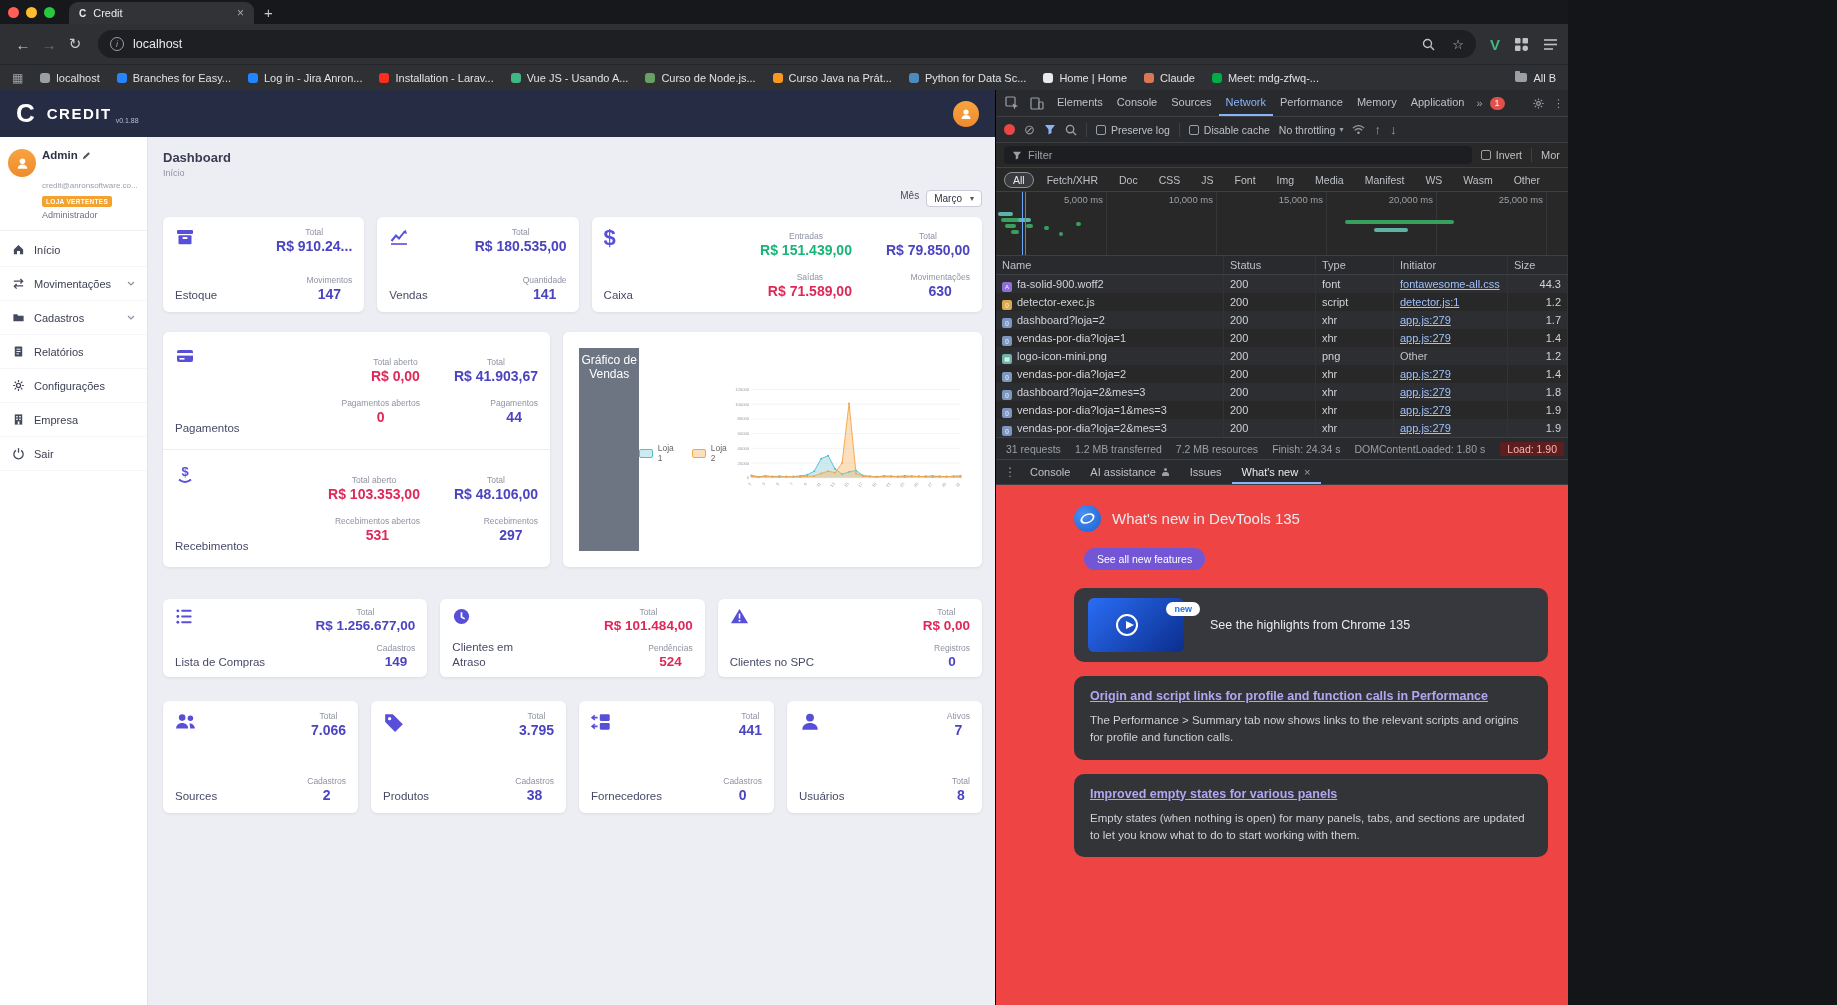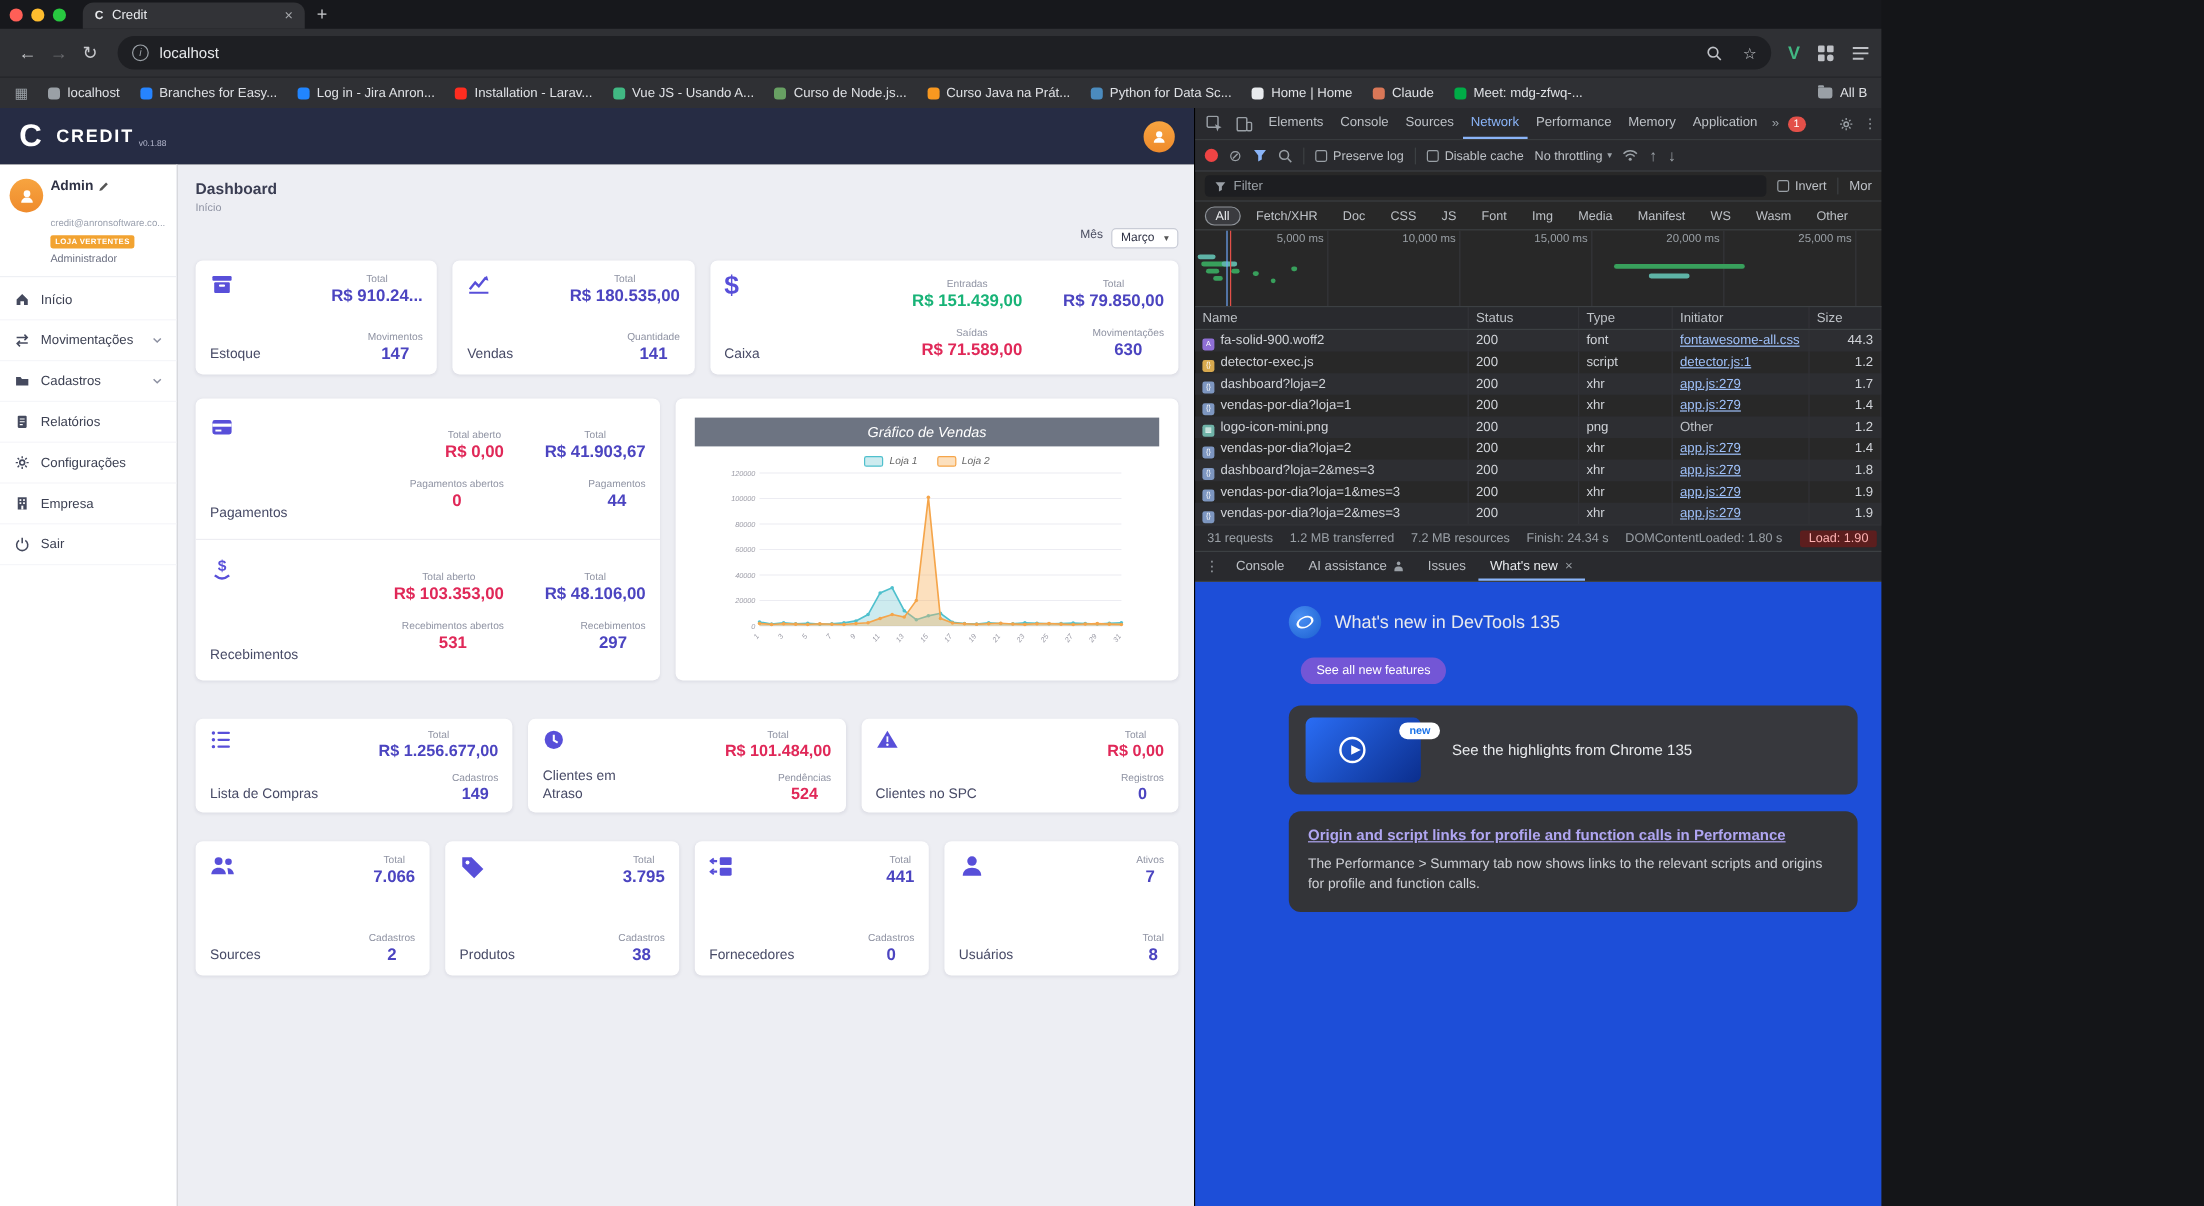--- a/index.html
+++ b/index.html
@@ -84,21 +84,21 @@
   .sval{display:block;font-size:14px;font-weight:bold;margin-top:1px;}
   .h78 .sval{font-size:13.5px;}
   .v-purple{color:var(--purple);} .v-red{color:var(--red);} .v-green{color:var(--green);}
   .stats-2col{display:flex;gap:34px;align-items:center;}
   .stat-stack{display:flex;flex-direction:column;gap:14px;align-items:flex-end;}
   .card.split{padding:0;display:flex;flex-direction:column;}
   .half{flex:1;padding:14px 12px;display:flex;justify-content:space-between;}
   .half + .half{border-top:1px solid #ededf2;}
   .half .card-id{justify-content:space-between;}
 
-  .card.chart{padding:16px;overflow:hidden;display:flex;flex-direction:column;font-style:italic;}
+  .card.chart{padding:16px;overflow:hidden;display:flex;}
   .chart-header{background:#6d7482;color:#fff;text-align:center;font-size:12px;padding:5px 0;}
   .chart-legend{display:flex;justify-content:center;gap:16px;padding:7px 0 0;font-size:8.5px;color:#666;}
   .legend-item{display:flex;align-items:center;gap:5px;}
   .legend-swatch{width:16px;height:9px;border-radius:2px;display:inline-block;border:1px solid;}
   .ax{font-size:7px;fill:#9a9aa5;} .ya{text-anchor:end;} .xa{text-anchor:end;}
 
   
   .devtools{width:573px;background:#282828;border-left:1px solid #000;display:flex;flex-direction:column;color:#dcdee2;font-size:11px;flex:none;min-height:0;}
   .dt-tabbar{height:27px;display:flex;align-items:center;background:#292a2e;border-bottom:1px solid #3c4043;padding:0 4px;gap:1px;flex:none;}
   .dt-icon-btn{width:24px;height:22px;display:flex;align-items:center;justify-content:center;color:#9aa0a6;flex:none;}
@@ -148,21 +148,21 @@
 
   .drawer-tabs{height:25px;display:flex;align-items:center;border-bottom:1px solid #3c4043;background:#292a2e;padding:0 6px;gap:2px;flex:none;}
   .kebab{color:#9aa0a6;width:16px;text-align:center;font-size:12px;}
   .drawer-tab{padding:0 10px;height:24px;display:flex;align-items:center;gap:6px;color:#bdc1c6;font-size:11px;white-space:nowrap;}
   .drawer-tab.active{color:#e8eaed;box-shadow:inset 0 -2px 0 #8ab4f8;}
   .close-x{color:#9aa0a6;font-size:11px;}
   .mini-person{width:8px;height:8px;position:relative;}
   .mini-person::before{content:"";position:absolute;top:0;left:2.5px;width:3px;height:3px;border-radius:50%;background:#9aa0a6;}
   .mini-person::after{content:"";position:absolute;bottom:0;left:0.5px;width:7px;height:4px;border-radius:3px 3px 0 0;background:#9aa0a6;}
 
-  .whats-new{flex:1;background:#1d4ed8;padding:20px 0 0 78px;overflow:hidden;}
+  .whats-new{flex:1;background:#ef4444;padding:20px 0 0 78px;overflow:hidden;}
   .wn-header{display:flex;align-items:center;gap:11px;}
   .wn-logo{width:27px;height:27px;border-radius:50%;background:radial-gradient(circle at 35% 35%,#4a90f4,#1b5fd0);position:relative;flex:none;}
   .wn-logo::after{content:"";position:absolute;inset:6px;border:2px solid #fff;border-radius:50%;transform:rotate(-25deg) scaleY(.62);}
   .wn-title{font-size:15px;color:#e8eaed;}
   .wn-seeall{margin:16px 0 0 10px;display:inline-block;background:#7356d6;color:#fff;font-size:10.5px;padding:5px 13px;border-radius:12px;}
   .wn-highlight{margin-top:18px;width:474px;background:#37383d;border-radius:10px;padding:10px 14px;display:flex;gap:26px;align-items:center;}
   .wn-thumb{width:96px;height:54px;border-radius:6px;background:linear-gradient(135deg,#2a6df5,#0b2e8d);position:relative;flex:none;}
   .play-circle{position:absolute;top:16px;left:28px;width:22px;height:22px;border:2px solid #fff;border-radius:50%;}
   .play-circle::after{content:"";position:absolute;top:5px;left:8px;border-left:8px solid #fff;border-top:4px solid transparent;border-bottom:4px solid transparent;}
   .new-pill{position:absolute;top:4px;right:-16px;background:#fff;color:#1a73e8;font-size:9px;font-weight:bold;padding:2px 8px;border-radius:10px;}
@@ -1047,19 +1047,20 @@
         <span class="wn-seeall">See all new features</span>
         <div class="wn-highlight">
           <span class="wn-thumb">
             <span class="play-circle"></span>
             <span class="new-pill">new</span>
           </span>
           <span class="wn-high-text">See the highlights from Chrome 135</span>
         </div>
         <div id="wn-articles">
               <div class="wn-article"><span class="wn-link">Origin and script links for profile and function calls in Performance</span><p>The Performance &gt; Summary tab now shows links to the relevant scripts and origins for profile and function calls.</p></div>
+              <div class="wn-article"><span class="wn-link">Improved empty states for various panels</span><p>Empty states (when nothing is open) for many panels, tabs, and sections are updated to let you know what to do to start working with them.</p></div>
             </div>
       </div>
     </div>
   </div>
 </div>
 <div class="desktop-strip"></div>
 </div>
 
 </body></html>

